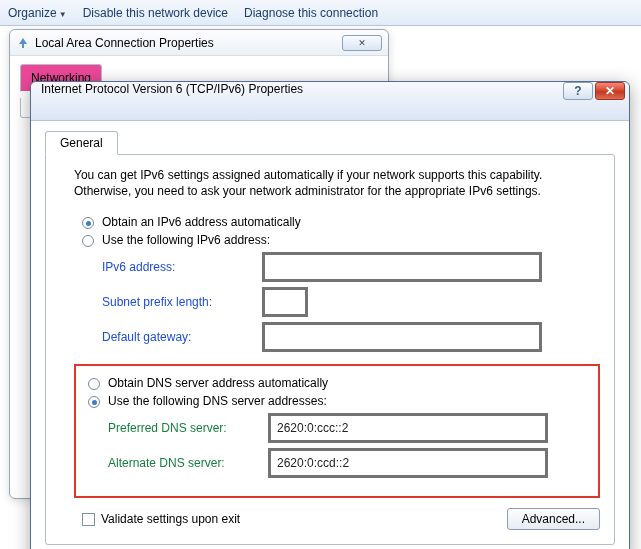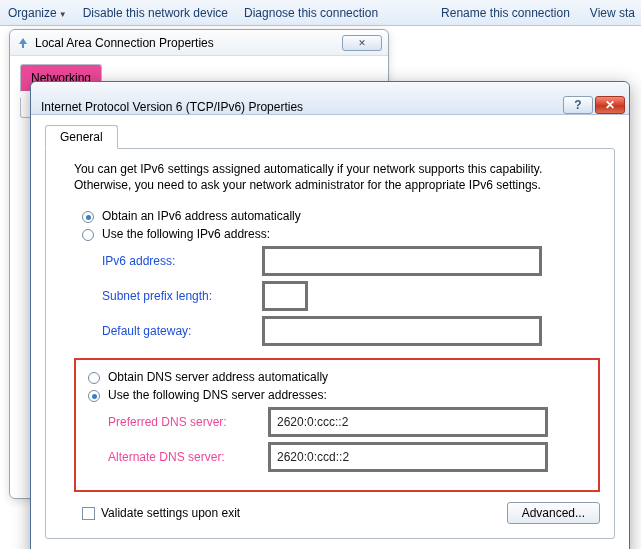--- a/index.html
+++ b/index.html
@@ -101,25 +101,25 @@
     position: absolute;
     top: 55px; left: 30px;
     width: 600px;
     height: 480px;
     border: 1px solid #4f6d96;
     border-radius: 6px;
     background: #fff;
     box-shadow: 0 4px 18px rgba(0,0,0,0.35);
   }
   .dlg2 .titlebar {
-    height: 33px;
+    height: 39px;
     background: linear-gradient(#f6f9fd, #dbe6f4);
     border-bottom: 1px solid #b3c6dc;
     display: flex;
-    align-items: flex-end;
+    align-items: flex-start;
     padding: 0 4px 0 10px;
     border-radius: 6px 6px 0 0;
   }
   .dlg2 .titlebar .title { flex:1; color:#000; }
   .dlg2 .titlebar .winbtn {
     width: 30px; height:18px;
     border-radius:3px;
     margin-left:2px;
     display:flex;align-items:center;justify-content:center;
     font-size:12px;font-weight:bold;
@@ -168,21 +168,21 @@
     background:#fff;
   }
   .field-grid {
     margin: 4px 0 12px 28px;
   }
   .field-row {
     display:flex; align-items:center;
     margin: 5px 0;
   }
   .field-row .lbl { width: 160px; color:#1d4ed8;}
-  .field-row.enabled .lbl { color:#ec4899;}
+  .field-row.enabled .lbl { color:#15803d;}
   .field-row input.txt {
     height: 30px;
     border:3px solid #737373;
     background:#fff;
     padding: 2px 6px;
     font: inherit;
     color:#222;
   }
   .field-row input.txt[disabled]{ background:#fff; color:#999;}
   .addr-input { width: 280px;}
@@ -222,24 +222,20 @@
 </style>
 </head>
 <body>
 
 <div class="toolbar">
   <span class="item">
     <span>Organize</span><span class="chev">▼</span>
   </span>
   <span class="item">Disable this network device</span>
   <span class="item">Diagnose this connection</span>
-  <div class="right">
-    <span class="item">Rename this connection</span>
-    <span class="item">View sta</span>
-  </div>
 </div>
 
 <div class="main-area">
 
   <div class="dlg1">
     <div class="titlebar">
       <span class="icon">
         <svg width="12" height="12" viewBox="0 0 12 12">
             <path d="M6 1 L10 7 L2 7 Z" fill="#5b8fc7"></path>
             <rect x="5" y="7" width="2" height="4" fill="#5b8fc7"></rect>

